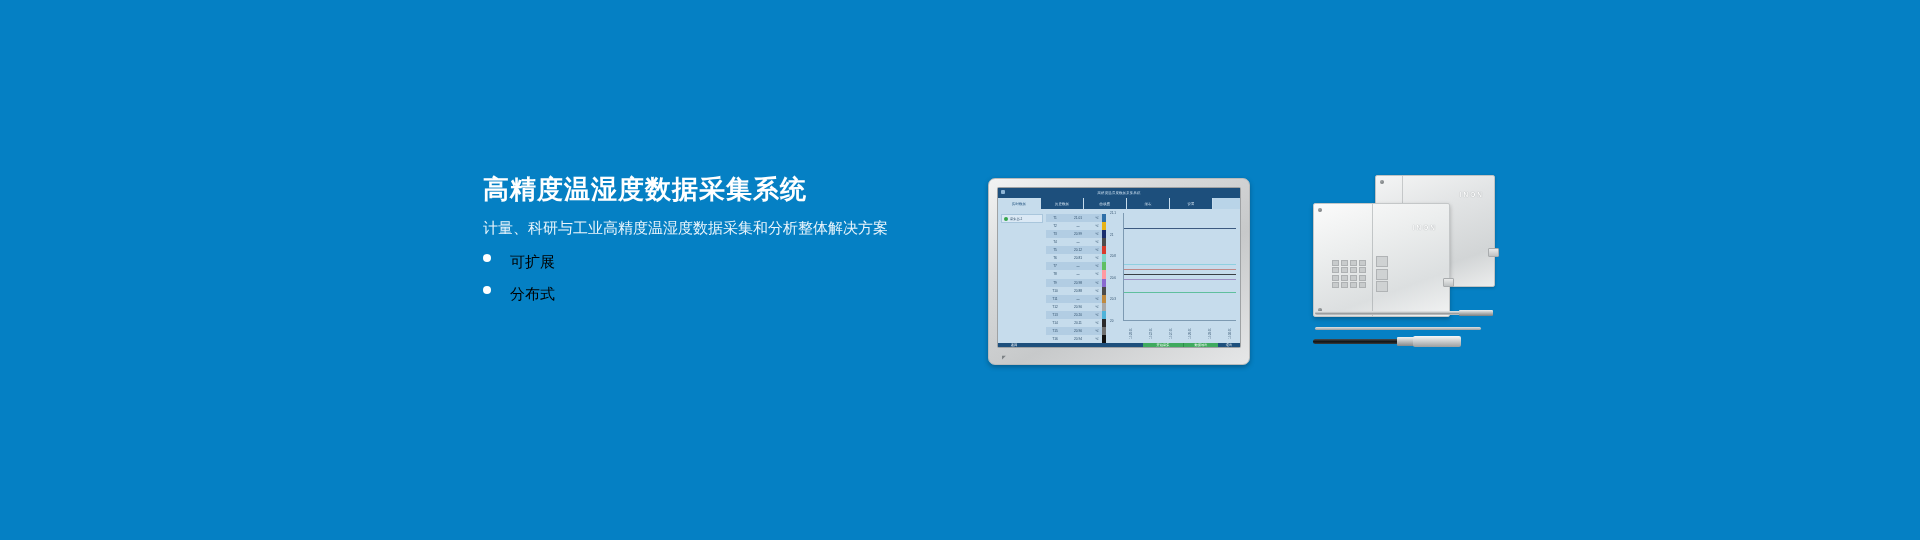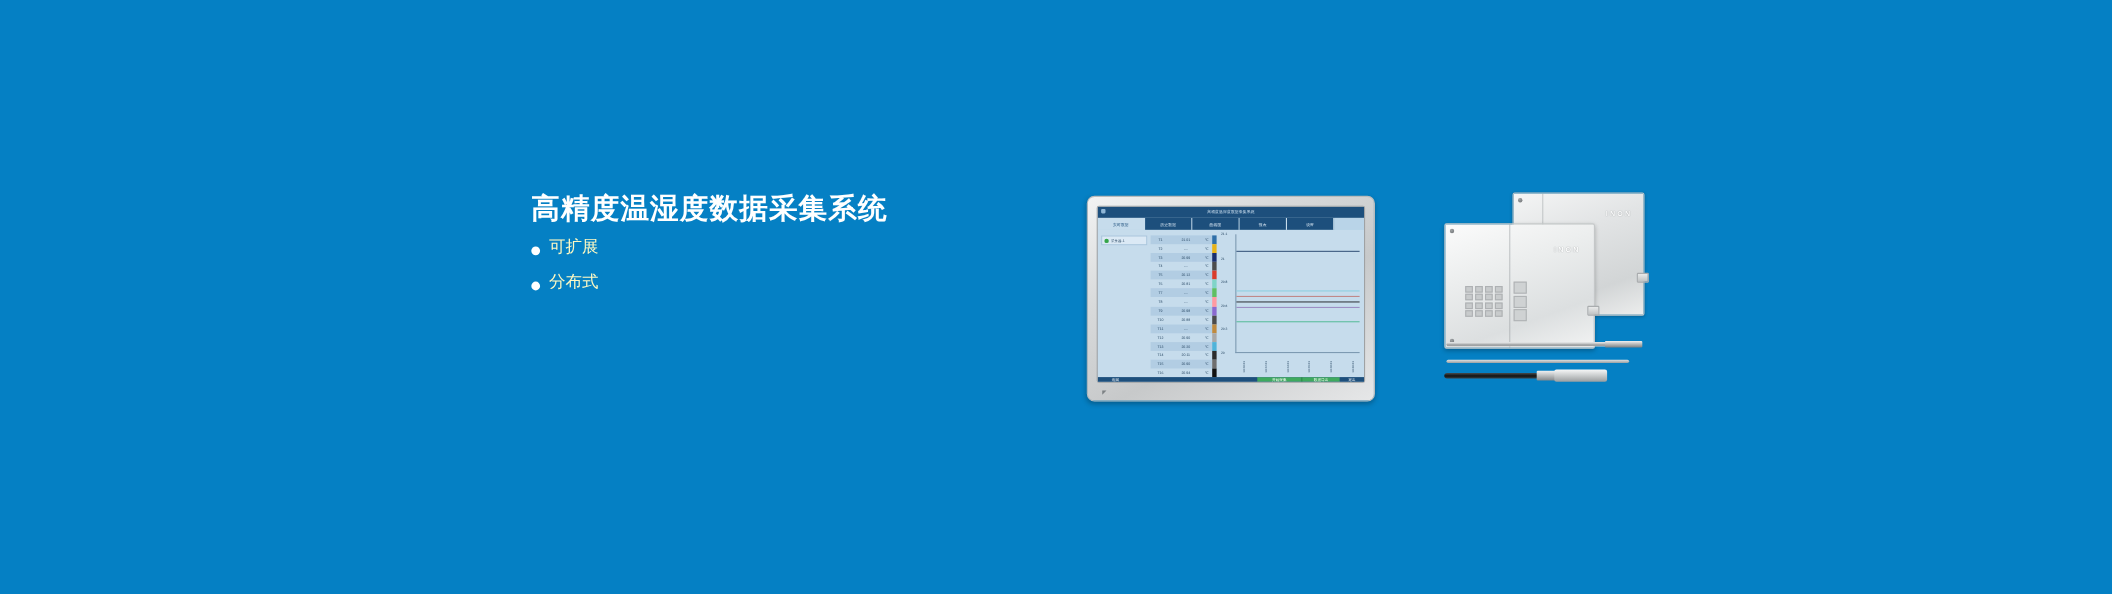--- a/index.html
+++ b/index.html
@@ -15,22 +15,22 @@
   .hero-title{
     font-size:26px;font-weight:bold;letter-spacing:1px;
     color:#ffffff;line-height:1.2;margin:0 0 12px 0;white-space:nowrap;
   }
   .hero-subtitle{
     font-size:15px;font-weight:normal;color:#eaf5fc;line-height:1.4;
     margin:0 0 16px 0;white-space:nowrap;
   }
   .feature-list{list-style:none;margin:0;padding:0;}
   .feature-item{
-    display:flex;align-items:flex-end;gap:8px;
-    font-size:15px;color:#fef9c3;line-height:1;margin-bottom:17px;
+    display:flex;align-items:flex-start;gap:19px;
+    font-size:15px;color:#000000;line-height:1;margin-bottom:17px;
   }
   .bullet-dot{
     width:8px;height:8px;border-radius:50%;background:#ffffff;flex:0 0 8px;display:block;
   }
 
   
   .monitor{position:absolute;left:988px;top:178px;width:262px;height:187px;}
   .monitor-bezel{
     position:absolute;inset:0;border-radius:7px;
     background:linear-gradient(150deg,#f2f3f3 0%,#d8dadb 30%,#c7c9ca 60%,#e6e7e8 100%);
@@ -167,20 +167,21 @@
     background:linear-gradient(180deg,#f6f7f7,#c9cccd 50%,#9b9ea0);border-radius:2px;
   }
 </style>
 </head>
 <body>
 
 <div class="banner">
 
   <div class="text-block">
     <h1 class="hero-title">高精度温湿度数据采集系统</h1>
+    <p class="hero-subtitle">计量、科研与工业高精度温湿度数据采集和分析整体解决方案</p>
     <ul class="feature-list">
       <li class="feature-item">
         <span class="bullet-dot"></span>
         <span>可扩展</span>
       </li>
       <li class="feature-item">
         <span class="bullet-dot"></span>
         <span>分布式</span>
       </li>
     </ul>

